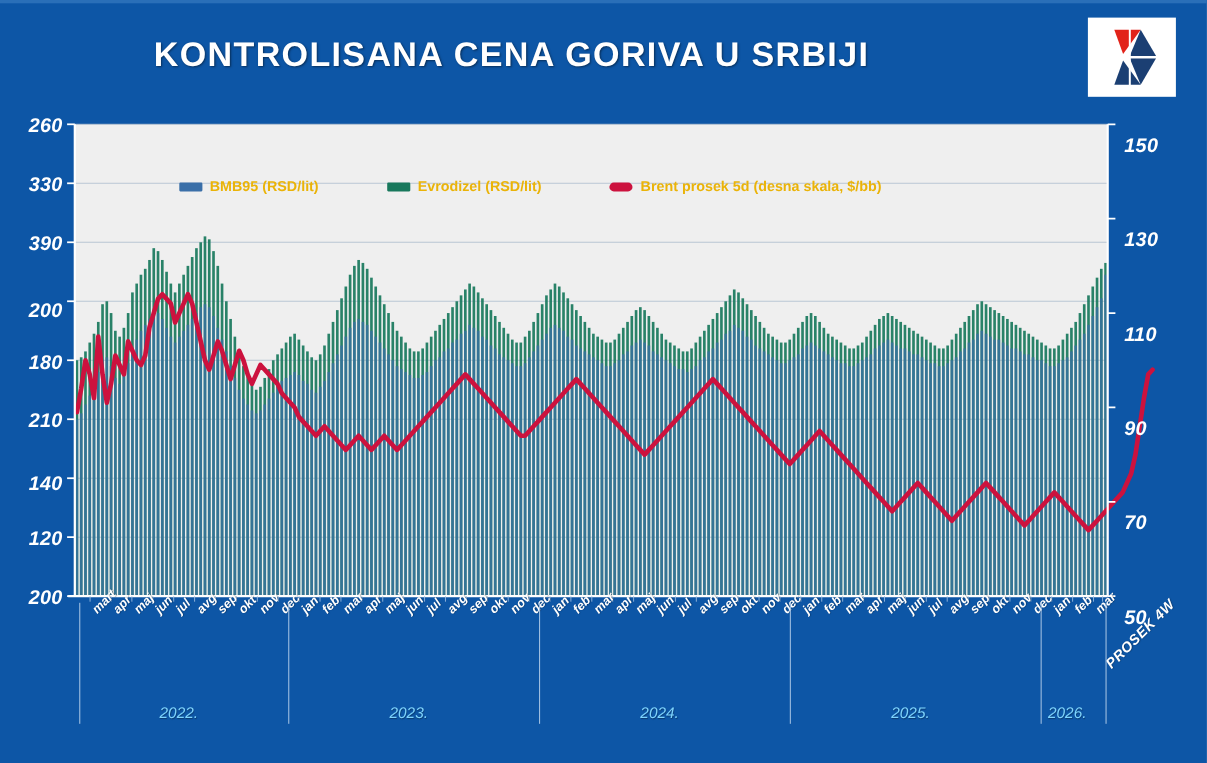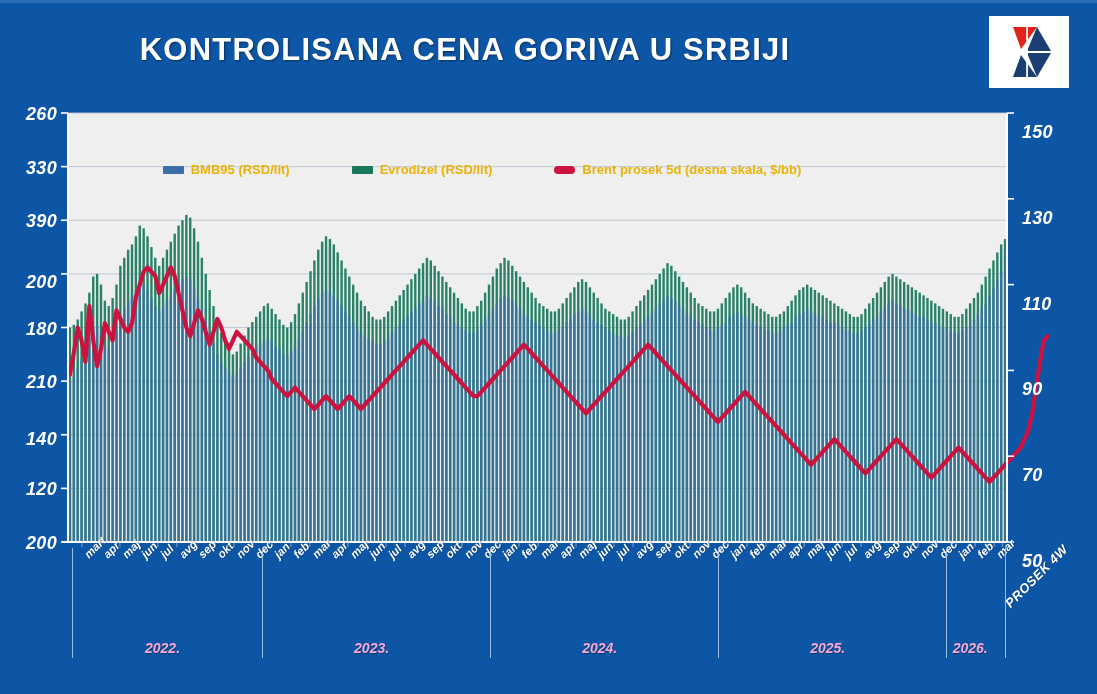--- a/index.html
+++ b/index.html
@@ -54,21 +54,21 @@
     transform-origin:left top;
     transform:rotate(-45deg);
     white-space:nowrap;
     text-shadow:0.5px 0.5px 1px rgba(0,0,0,.35);
   }
   .month.big{font-size:13px;letter-spacing:.5px;}
 
   
   .year{
     position:absolute;top:640px;
-    color:#f9a8d4;font-size:14px;font-weight:bold;font-style:italic;
+    color:#7dd3fc;font-size:14px;font-weight:normal;font-style:italic;
     white-space:nowrap;
     text-shadow:0.5px 0.5px 1px rgba(0,0,0,.35);
   }
   .yeartick{position:absolute;width:1px;background:#9dbde0;}
 
   
   .legend{
     position:absolute;top:162px;left:68px;width:828px;
     display:flex;justify-content:center;align-items:center;gap:62px;
     font-size:13px;font-weight:bold;color:#eab308;

